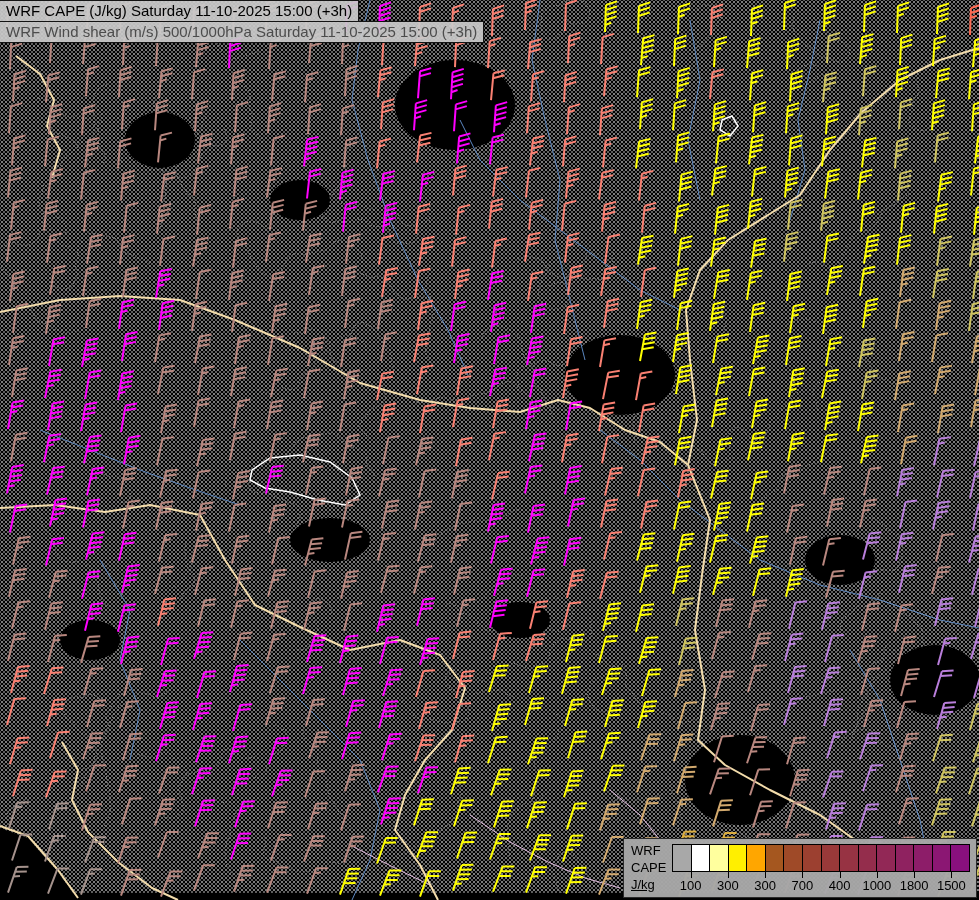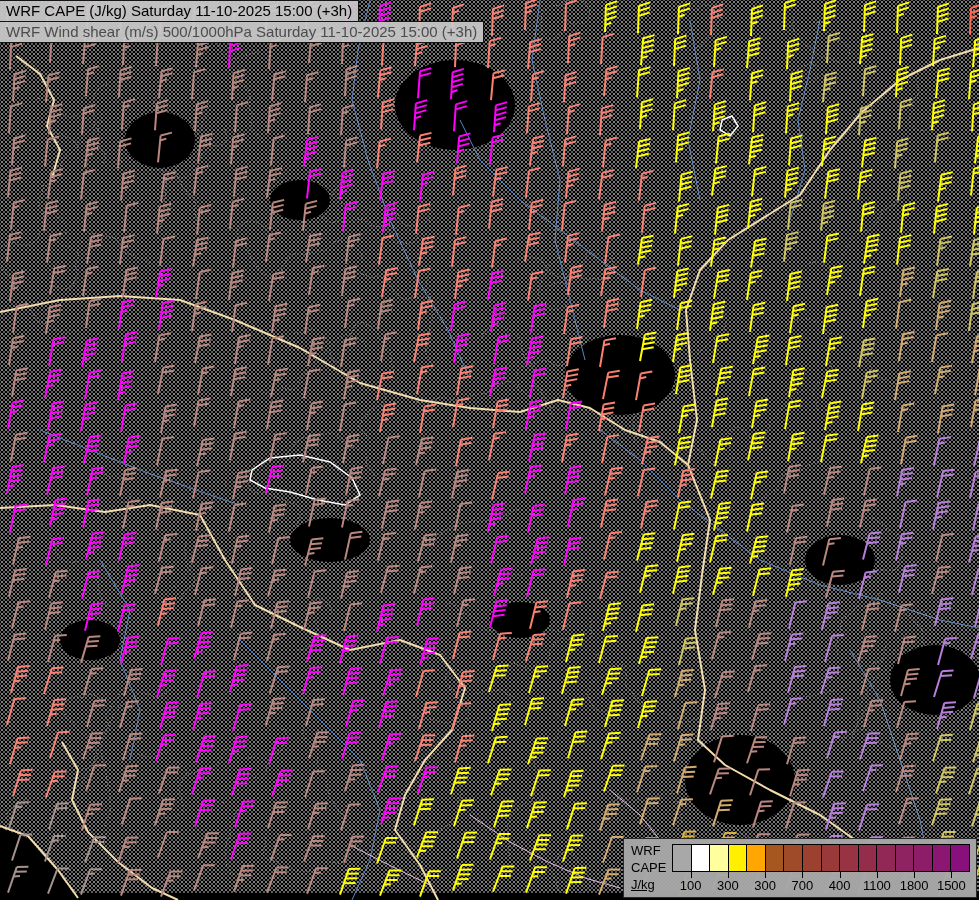--- a/index.html
+++ b/index.html
@@ -2401,20 +2401,20 @@
         <div class="ticklbl" style="left: 6.25%;">100</div>
         <div class="tick" style="left: 18.75%;"></div>
         <div class="ticklbl" style="left: 18.75%;">300</div>
         <div class="tick" style="left: 31.25%;"></div>
         <div class="ticklbl" style="left: 31.25%;">300</div>
         <div class="tick" style="left: 43.75%;"></div>
         <div class="ticklbl" style="left: 43.75%;">700</div>
         <div class="tick" style="left: 56.25%;"></div>
         <div class="ticklbl" style="left: 56.25%;">400</div>
         <div class="tick" style="left: 68.75%;"></div>
-        <div class="ticklbl" style="left: 68.75%;">1100</div>
+        <div class="ticklbl" style="left: 68.75%;">1000</div>
         <div class="tick" style="left: 81.25%;"></div>
         <div class="ticklbl" style="left: 81.25%;">1800</div>
         <div class="tick" style="left: 93.75%;"></div>
         <div class="ticklbl" style="left: 93.75%;">1500</div>
       </div>
   </div>
 </div>
 
 </body></html>

